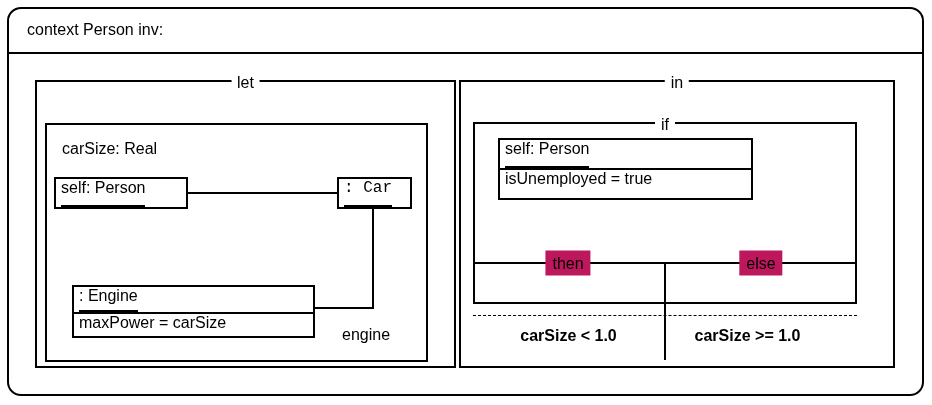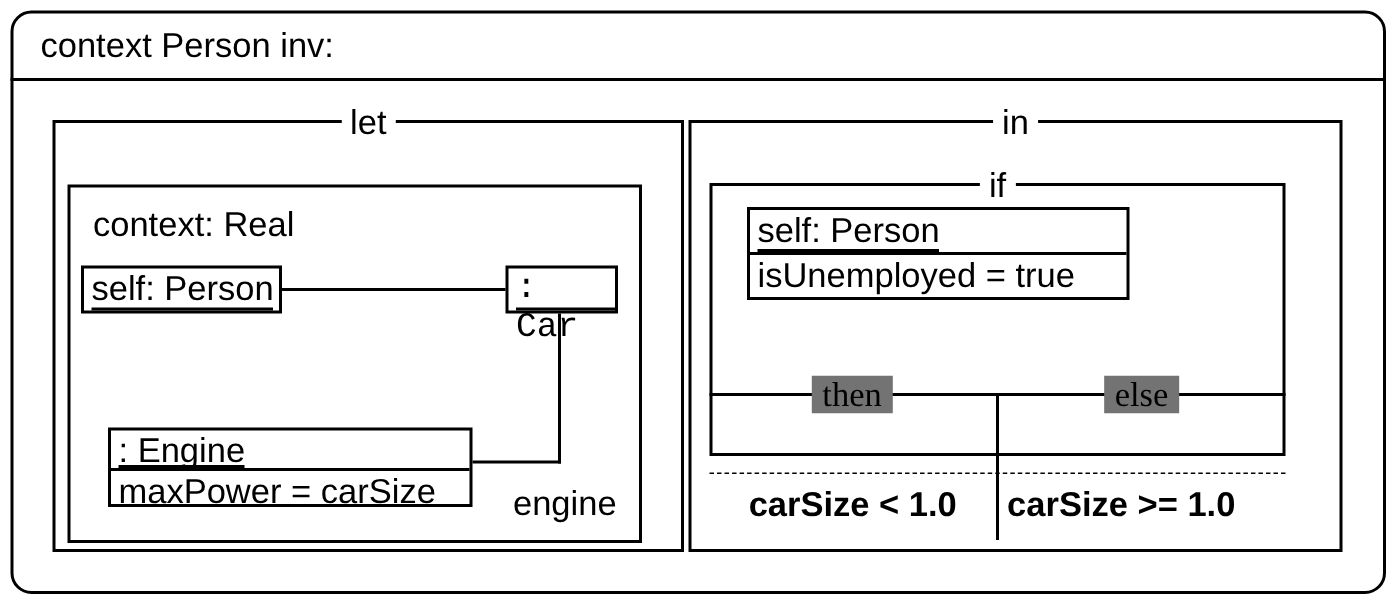--- a/index.html
+++ b/index.html
@@ -1,53 +1,53 @@
 <!DOCTYPE html>
 <html><head>
 <meta charset="utf-8">
 <style>
   html,body{margin:0;padding:0;background:#ffffff;}
   .diagram{
     position:relative;width:932px;height:405px;background:#ffffff;
     font-family:"Liberation Sans","DejaVu Sans",sans-serif;
-    font-size:23px;color:#000;overflow:hidden;
+    font-size:16px;color:#000;overflow:hidden;
   }
   .abs{position:absolute;white-space:nowrap;line-height:28px;}
   .box{position:absolute;border:2px solid #000;box-sizing:border-box;background:transparent;}
   .outer{border-radius:14px;}
   .hline{position:absolute;height:2px;background:#000;}
   .vline{position:absolute;width:2px;background:#000;}
   .dashed{position:absolute;height:0;border-top:1px dashed #000;}
   .tag{
     position:absolute;left:50%;top:0;transform:translate(-50%,-50%);
     background:#fff;padding:0 6px;line-height:25px;white-space:nowrap;
   }
   .tag-free{
     position:absolute;transform:translate(-50%,-50%);
-    background:#737373;padding:0 7px;line-height:25px;white-space:nowrap;font-family:Liberation Serif, serif;
+    background:#be185d;padding:0 7px;line-height:25px;white-space:nowrap;
   }
   .objrow{display:flex;padding-left:5px;box-sizing:border-box;}
   .u{border-bottom:2px solid #000;padding-bottom:0px;}
   .center{text-align:center;font-weight:bold;}
 </style>
 </head>
 <body>
 
 <div class="diagram">
 
   <div class="box outer" style="left:7px;top:7px;width:917px;height:389px;"></div>
   <div class="hline" style="left:7px;top:52px;width:917px;"></div>
   <div class="abs" style="left:27px;top:16px;">context Person inv:</div>
 
   <div class="box" style="left:35px;top:80px;width:421px;height:288px;">
     <span class="tag">let</span>
   </div>
 
   <div class="box" style="left:45px;top:123px;width:383px;height:239px;"></div>
-  <div class="abs" style="left:62px;top:135px;">context: Real</div>
+  <div class="abs" style="left:62px;top:135px;">carSize: Real</div>
 
   <div class="box objrow" style="left:54px;top:177px;width:134px;height:32px;">
     <span class="u">self: Person</span>
   </div>
 
   <div class="box objrow" style="left:337px;top:177px;width:75px;height:32px;font-family:Liberation Mono, monospace;">
     <span class="u">: Car</span>
   </div>
 
   <div class="hline" style="left:188px;top:192px;width:149px;"></div>

